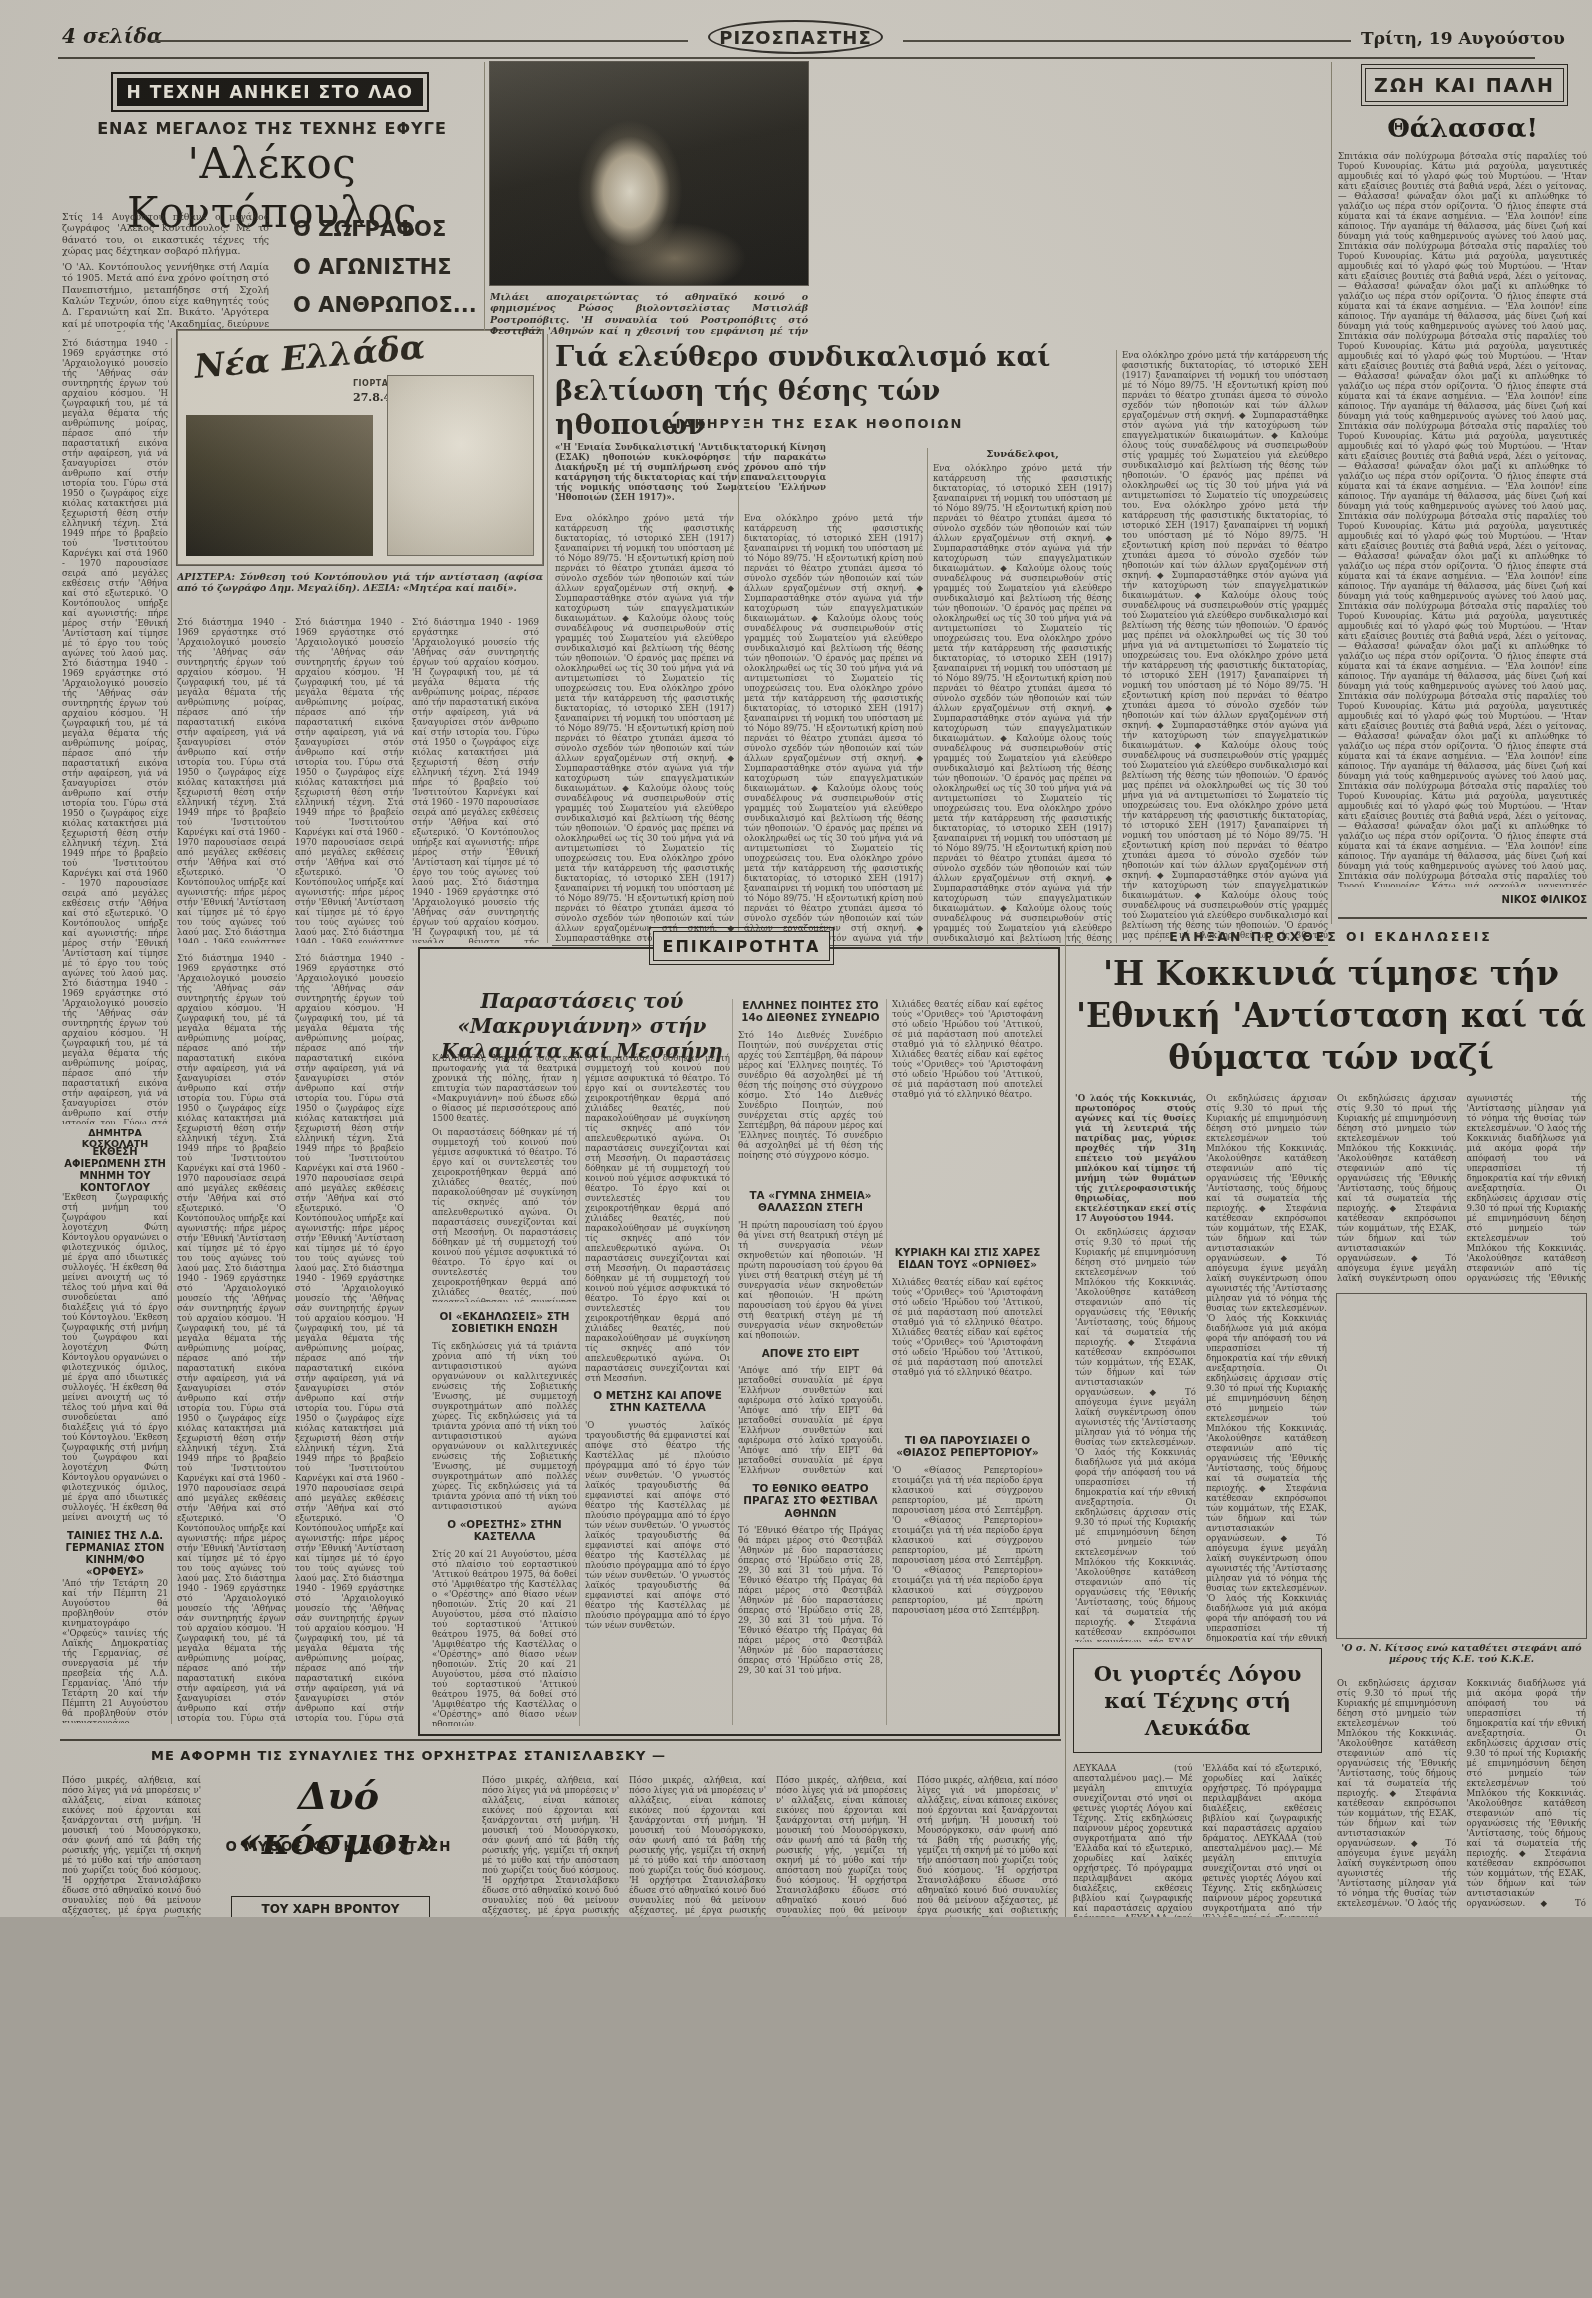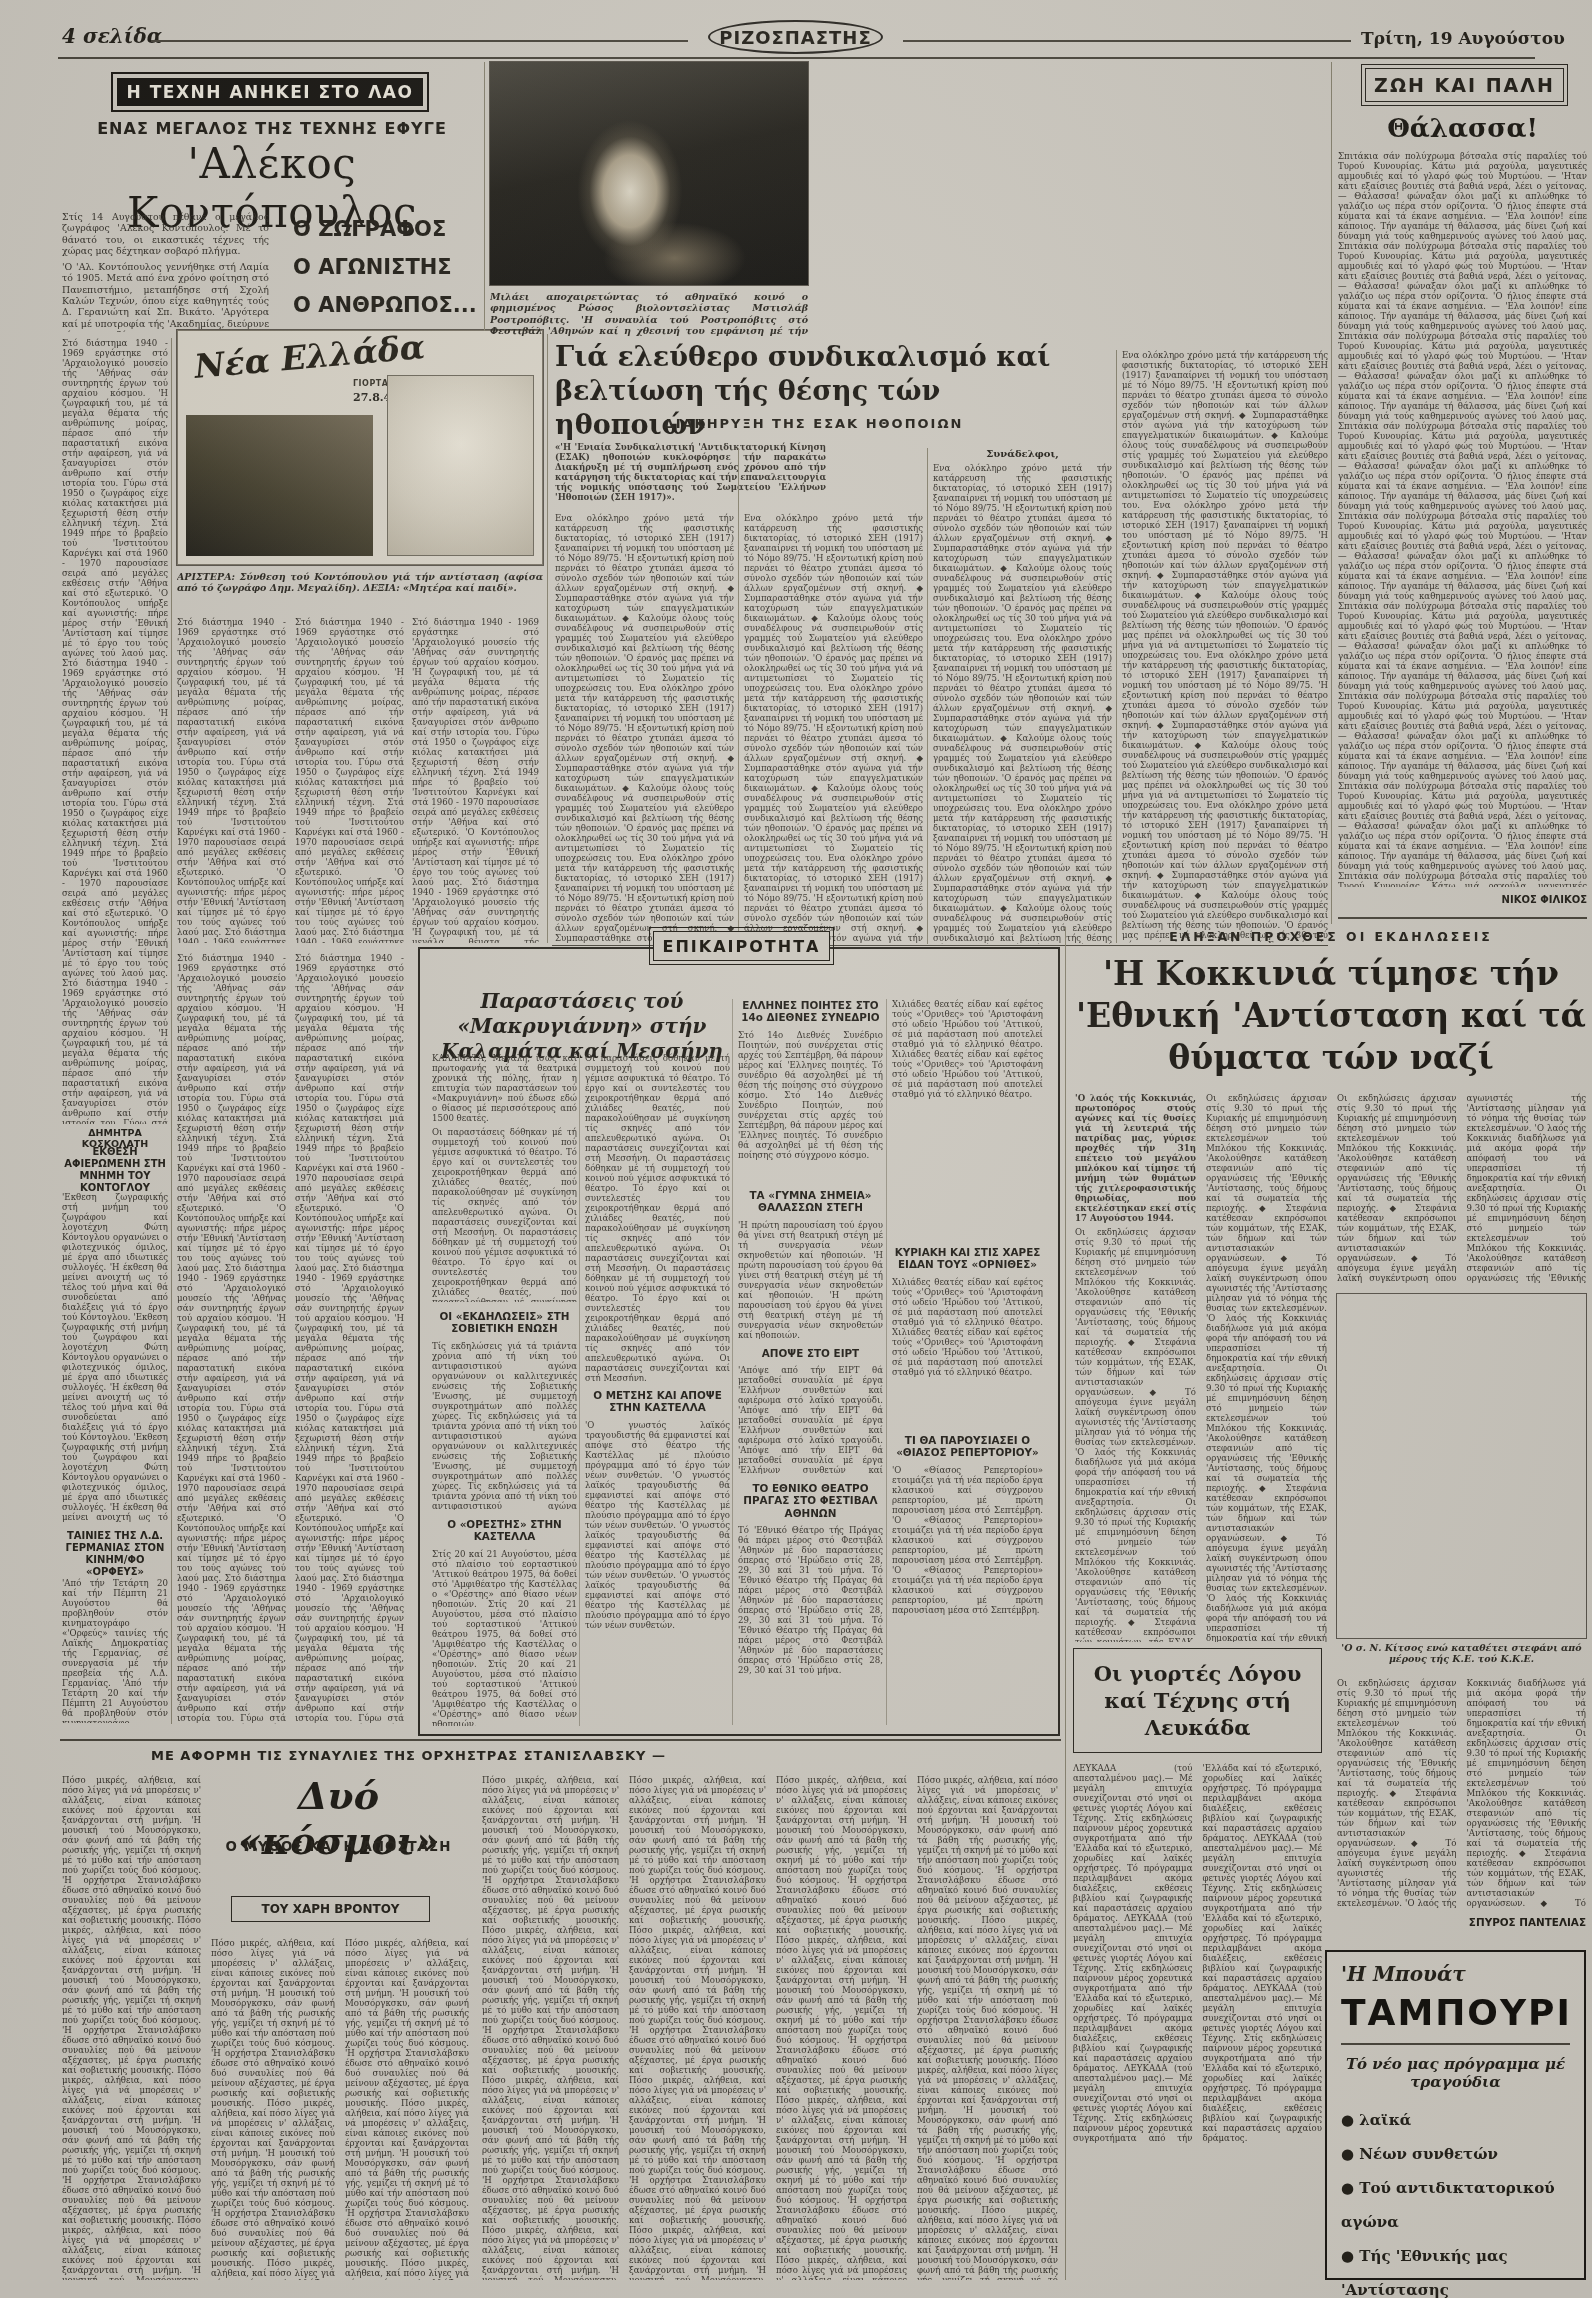--- a/index.html
+++ b/index.html
@@ -1,17 +1,17 @@
 <!DOCTYPE html>
 <html><head>
 <meta charset="utf-8">
 <style>
   *{box-sizing:border-box}
   html,body{margin:0;padding:0;background:#a39f97}
-  #page{position:relative;width:1592px;height:2298px;margin:0 auto;background:#ccc8bf;
+  #page{position:relative;width:1592px;height:1917px;margin:0 auto;background:#ccc8bf;
         color:#24211a;font-family:"DejaVu Serif","Liberation Serif",serif;overflow:hidden;
         box-shadow:0 0 24px rgba(0,0,0,.45)}
   #page::after{content:"";position:absolute;inset:0;pointer-events:none;
         background:radial-gradient(ellipse at 50% 35%,rgba(255,255,255,.07),rgba(0,0,0,.07) 95%)}
   .abs{position:absolute}
   .t{text-align:justify;overflow:hidden;color:#35312a}
   .t8{font-size:8.6px;line-height:10px}
   .t9{font-size:9.4px;line-height:11.3px}
   .bold{font-weight:bold}
   .ital{font-style:italic}

